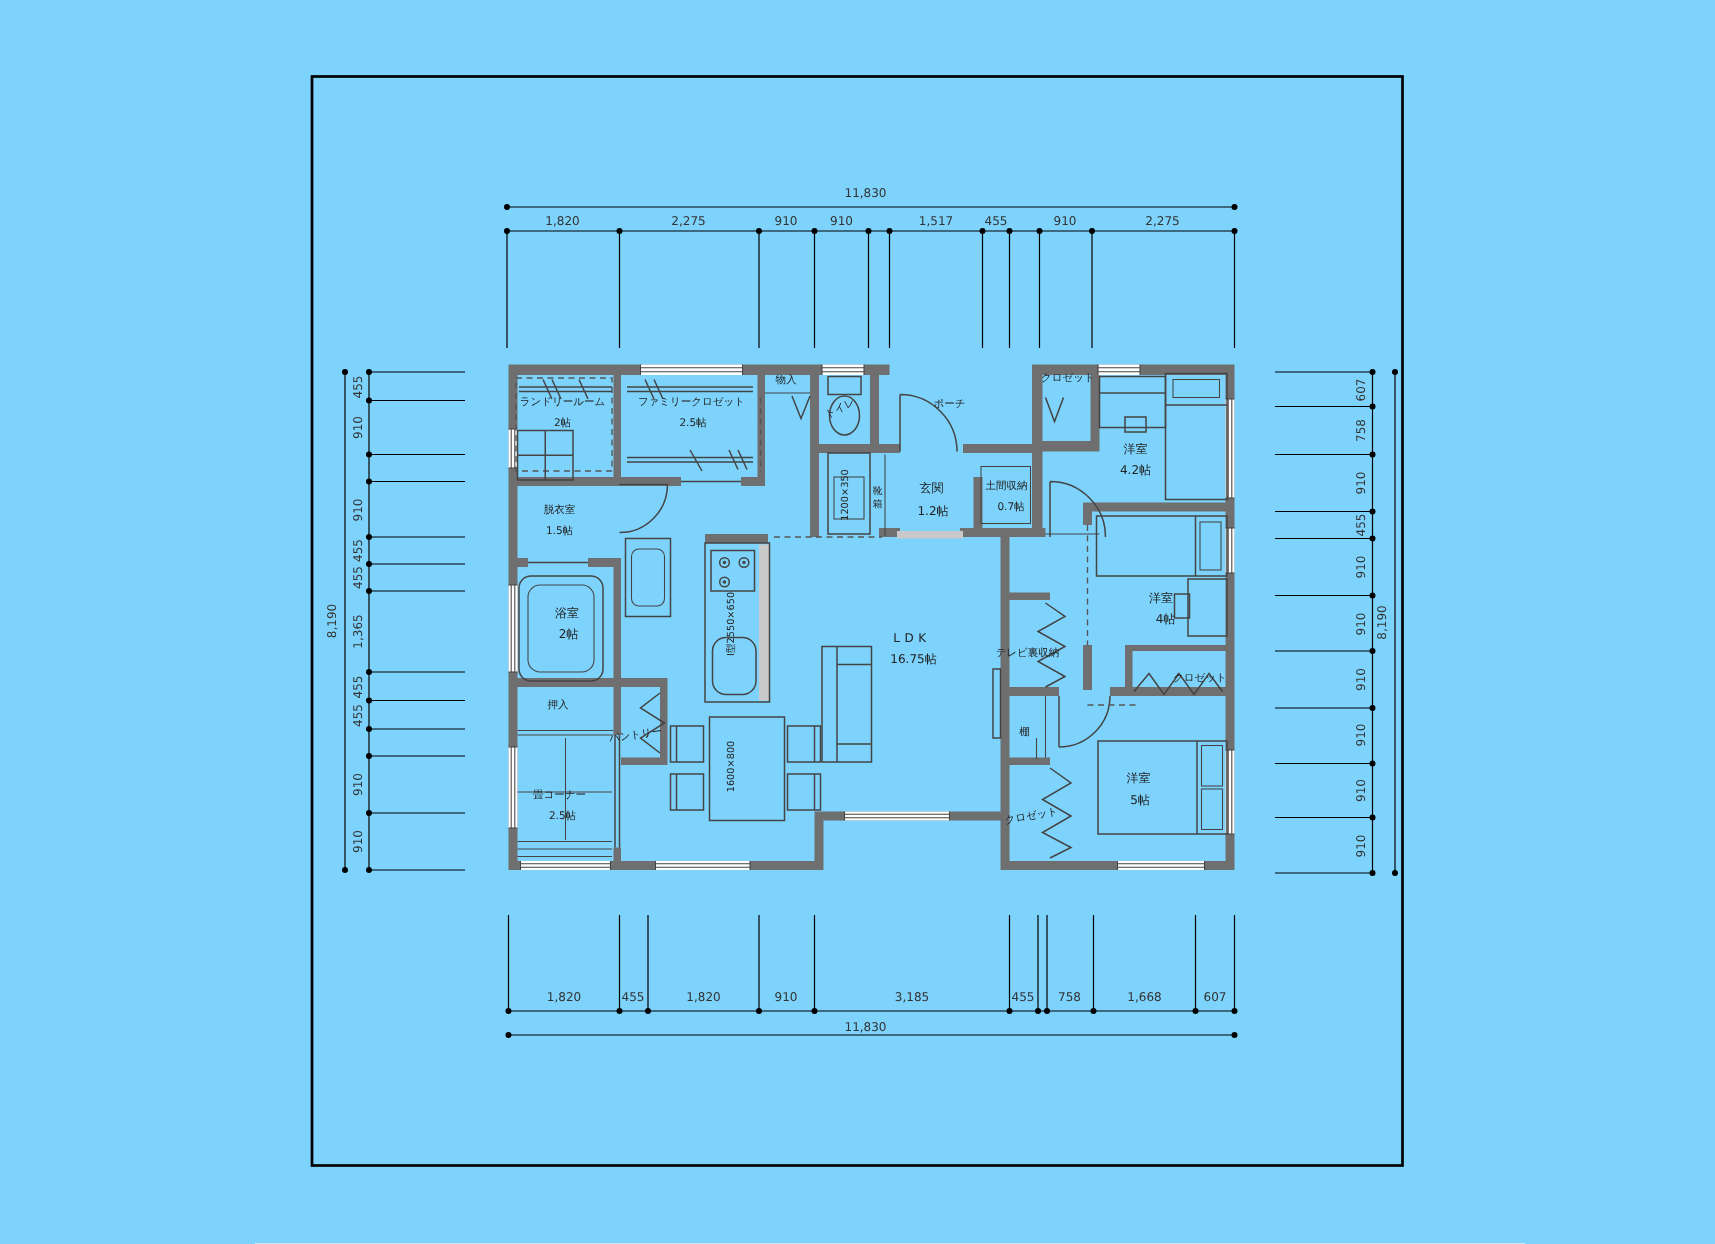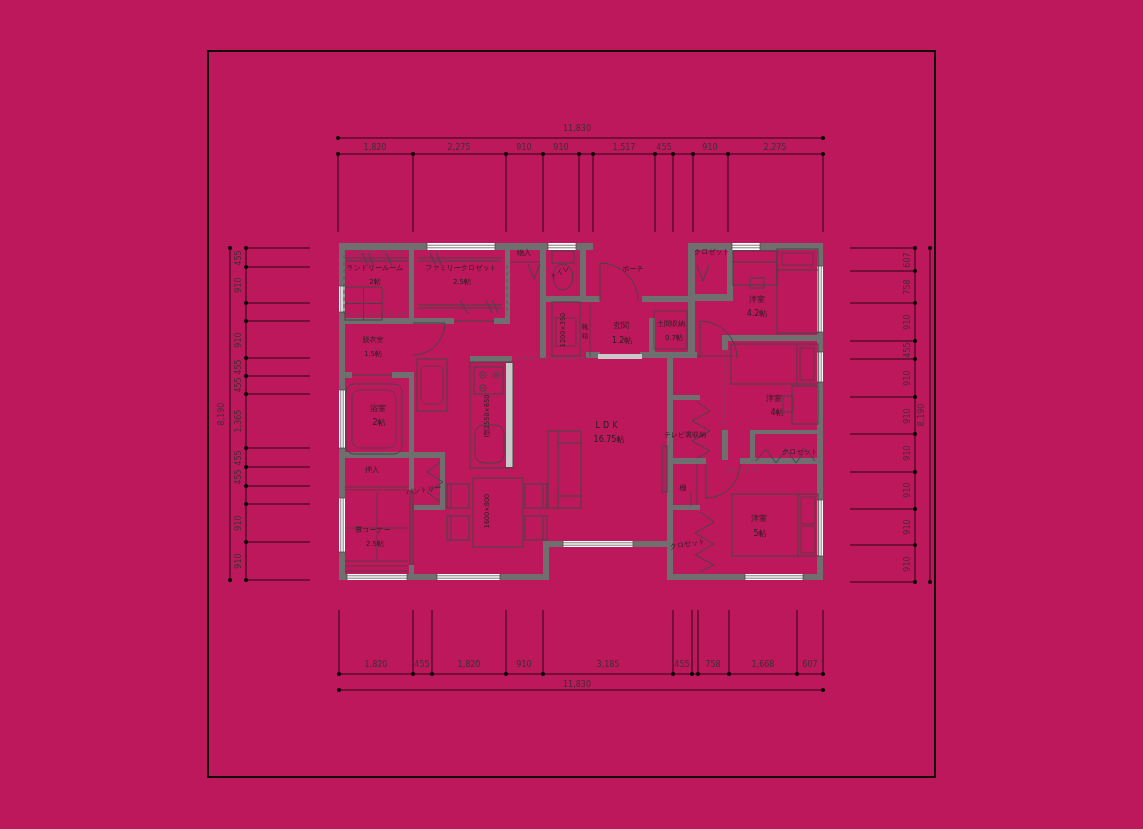--- a/index.html
+++ b/index.html
@@ -1,16 +1,16 @@
 <!DOCTYPE html>
 <html><head>
 <meta charset="utf-8">
 <style>
   html,body{margin:0;padding:0;background:#fff;}
-  .stage{position:relative;width:1143px;height:829px;background:#be185d;overflow:hidden;
+  .stage{position:relative;width:1143px;height:829px;background:#7dd3fc;overflow:hidden;
          font-family:"DejaVu Sans",sans-serif;}
   svg{position:absolute;left:0;top:0;}
   svg text{font-family:"DejaVu Sans",sans-serif;fill:#222;}
   .t8{font-size:8px;}
   .t7{font-size:7px;}
   .t65{font-size:6.5px;}
   .mid{text-anchor:middle;}
   .dimt{font-size:8px;fill:#333;}
   .w{fill:#6f6f6f;stroke:none;}
   .wf{fill:#ffffff;stroke:none;}

